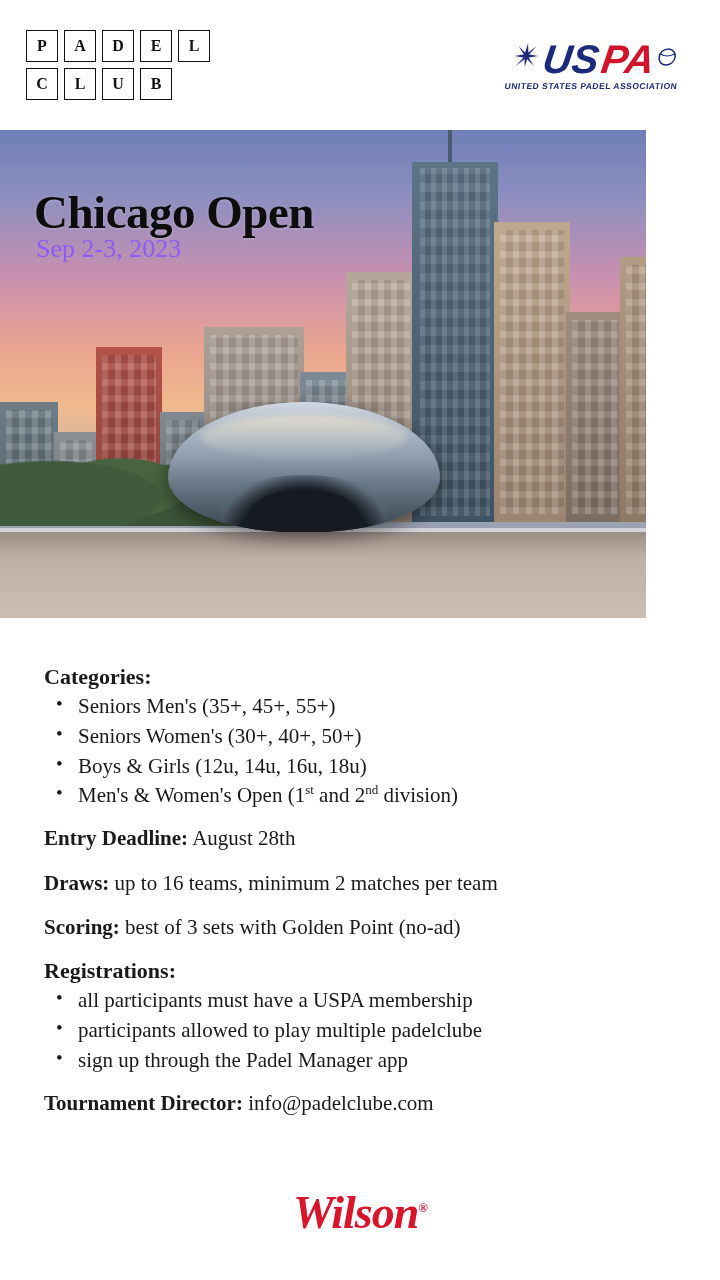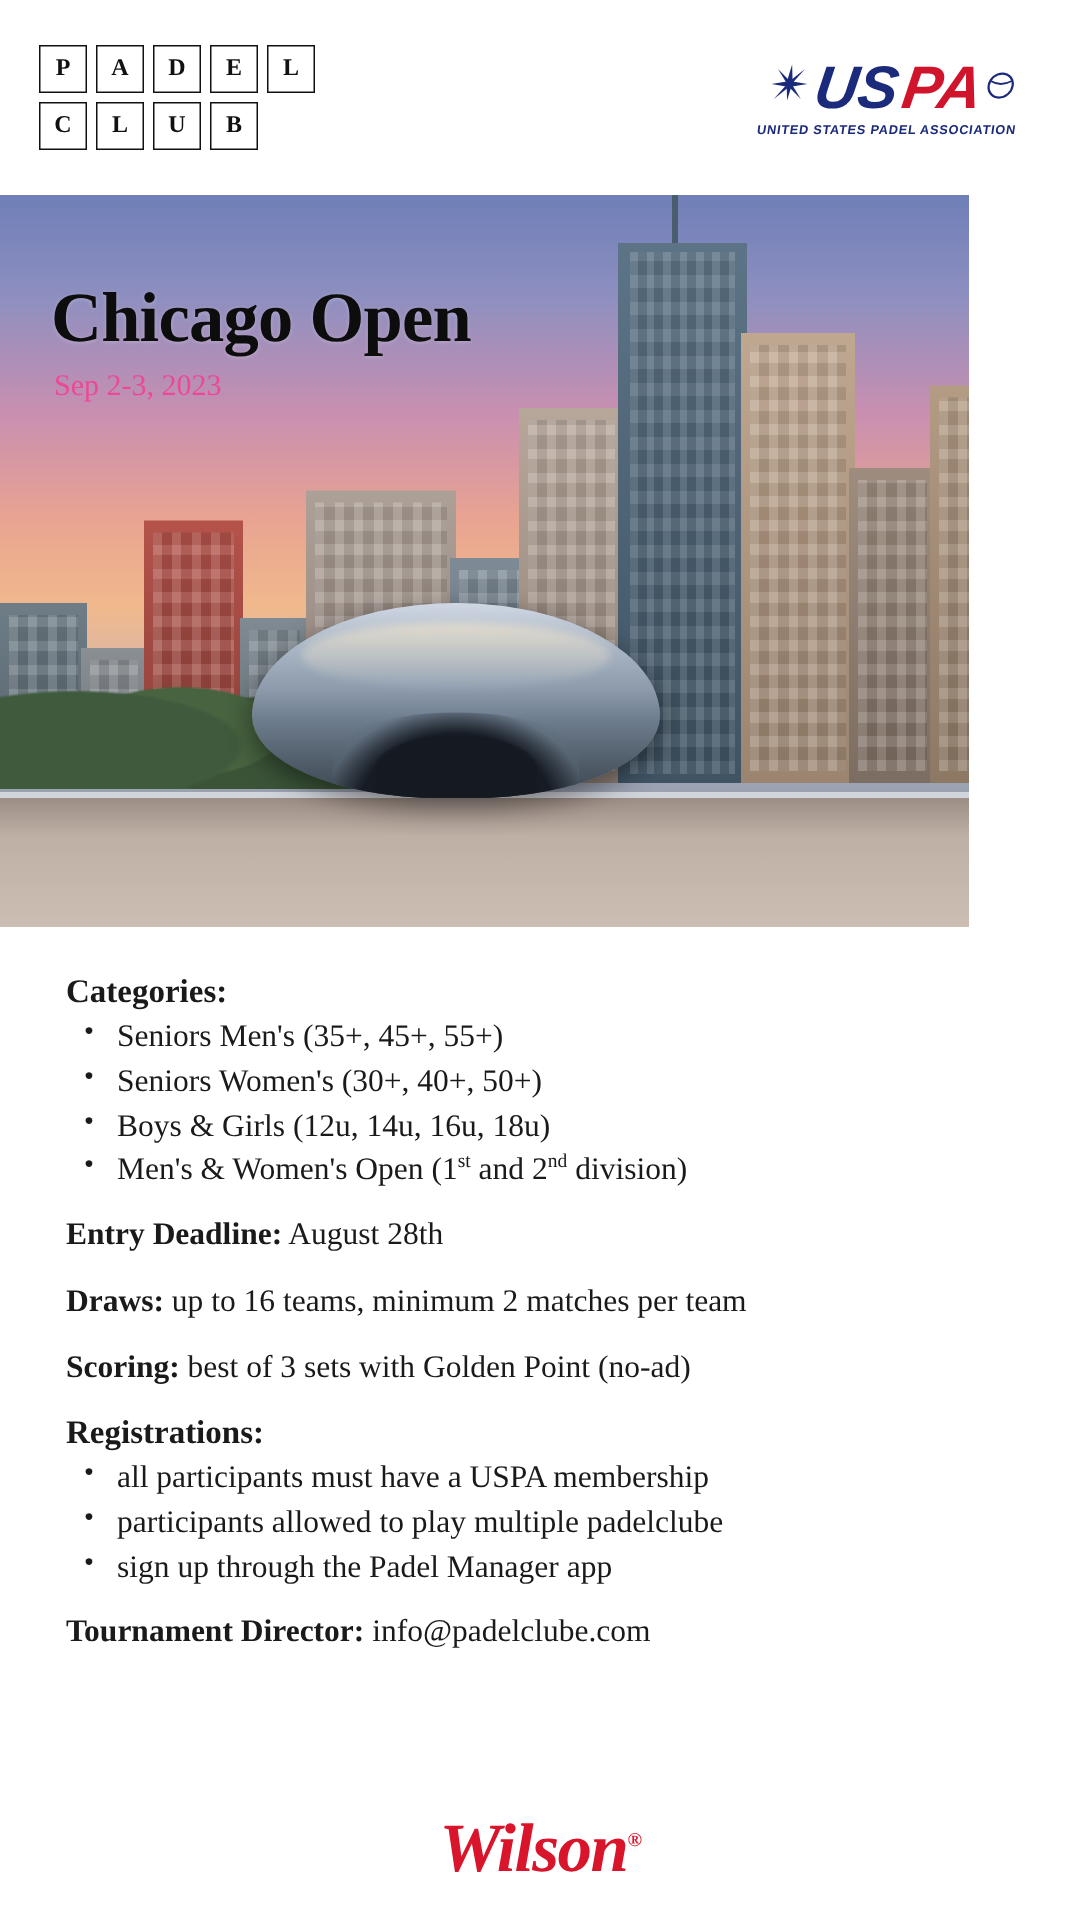--- a/index.html
+++ b/index.html
@@ -215,30 +215,31 @@
     font-family: "Liberation Serif", serif;
     font-weight: 700;
     font-size: 47px;
     color: #0d0d0d;
     letter-spacing: -0.5px;
     text-shadow: 0 1px 3px rgba(255,255,255,0.25);
   }
   .hero-date {
     position: absolute;
     left: 36px;
-    top: 116px;
-    font-family: "Liberation Serif", serif;
-    font-size: 20px;
-    color: #ec4899;
+    top: 104px;
+    font-family: "Liberation Serif", serif;
+    font-size: 26px;
+    color: #8b5cf6;
   }
 
   
   .content {
     padding: 30px 64px 0 44px;
     color: #1a1a1a;
+    margin-top: 16px;
   }
   .section-head {
     font-family: "Liberation Serif", serif;
     font-weight: 700;
     font-size: 22px;
     margin: 0 0 2px 0;
   }
   ul.bullets {
     list-style: none;
     margin: 0 0 14px 0;
@@ -270,21 +271,21 @@
     vertical-align: super;
   }
 
   
   .sponsors {
     position: absolute;
     left: 0; right: 0;
     bottom: 22px;
     height: 72px;
     display: flex;
-    align-items: flex-end;
+    align-items: flex-start;
     justify-content: center;
     gap: 140px;
   }
   .wilson {
     font-family: "Liberation Serif", serif;
     font-style: italic;
     font-weight: 700;
     font-size: 46px;
     color: #d8152a;
     letter-spacing: -1px;

